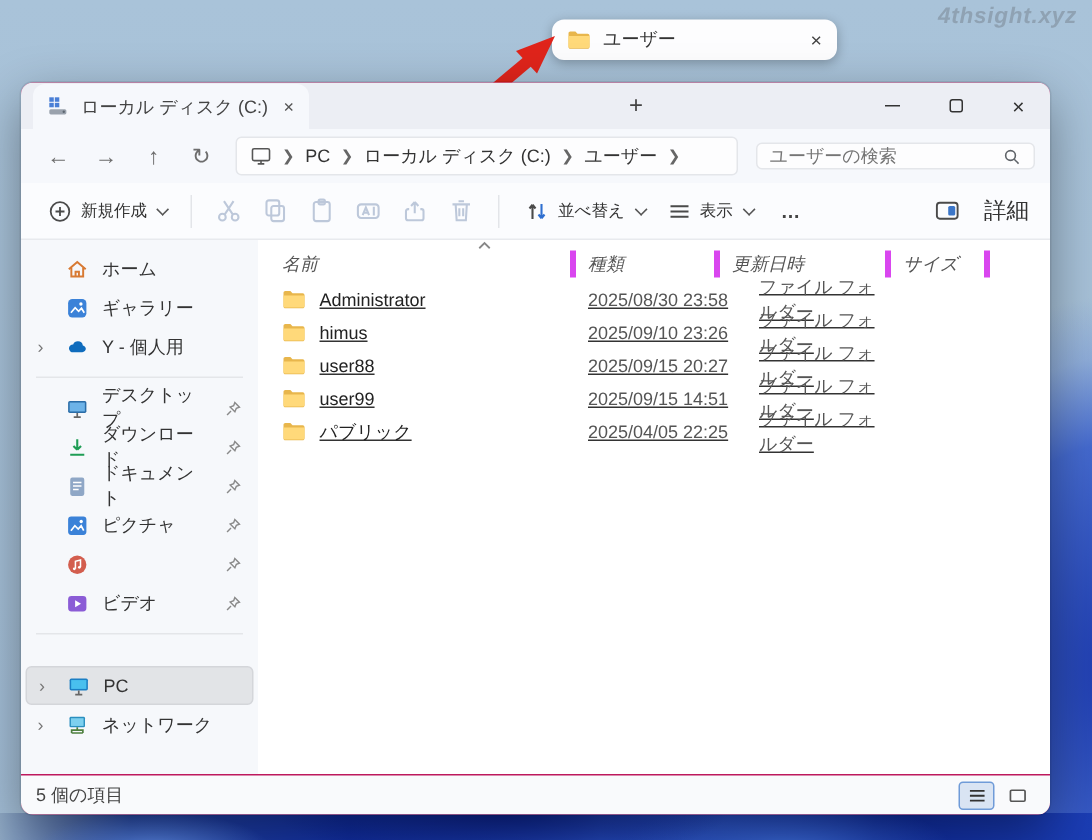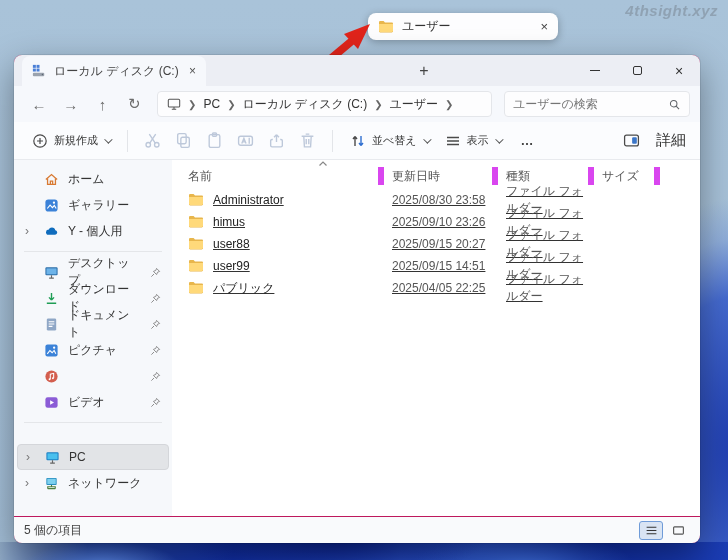--- a/index.html
+++ b/index.html
@@ -60,21 +60,21 @@
   .glyph-max { width:9px; height:9px; border:1px solid #333; border-radius:2px; display:block; }
   .glyph-close { font-size:14px; line-height:1; }
 
   
   .addressbar { height:36px; background:#f6f8fc; display:flex; align-items:center; padding:0 10px; gap:2px; flex:0 0 auto; }
   .nav-btn { width:31px; height:30px; display:flex; align-items:center; justify-content:center;
     font-size:15px; color:#6d6d6d; border-radius:4px; }
   .crumb-bar { width:348px; height:26px; margin-left:6px; background:#fdfdfe; border:1px solid #e4e6ea;
     border-radius:4px; display:flex; align-items:center; gap:7px; padding:0 9px; font-size:12px; color:#333; }
   .crumb-sep { color:#666; font-size:10px; }
-  .search-box { flex:1; height:26px; margin-left:10px; background:#fdfdfe; border:1px solid #e4e6ea;
+  .search-box { flex:1; height:18px; margin-left:10px; background:#fdfdfe; border:1px solid #e4e6ea;
     border-radius:4px; display:flex; align-items:center; padding:0 8px; }
   .search-box input { flex:1; border:none; outline:none; background:transparent; font:12px "Liberation Sans","DejaVu Sans",sans-serif; color:#444; }
 
   
   .toolbar { height:38px; background:#fbfcfe; border-bottom:1px solid #e8eaee; display:flex; align-items:center; padding:0 10px; flex:0 0 auto; }
   .tb-group { display:flex; align-items:center; }
   .tb-new, .tb-dd { display:flex; align-items:center; gap:6px; padding:0 8px; height:30px; font-size:11px; color:#333; border-radius:4px; }
   .tb-divider { width:1px; height:22px; background:#e3e5e9; margin:0 9px; }
   .tb-icon { width:31px; height:30px; display:flex; align-items:center; justify-content:center; border-radius:4px; }
   .tb-more { padding:0 12px; font-weight:bold; color:#444; letter-spacing:2px; font-size:13px; }
@@ -87,21 +87,21 @@
   .sidebar { width:158px; background:#f6f8fb; padding-top:6px; overflow:hidden; flex:0 0 auto; }
   .side-item { height:26px; display:flex; align-items:center; gap:9px; padding:0 8px 0 27px;
     position:relative; margin:0 3px; border-radius:4px; color:#333; }
   .side-item .exp-chev { position:absolute; left:8px; color:#777; font-size:12px; line-height:1; }
   .side-item .pin { margin-left:auto; }
   .side-item.selected { background:#e2e4e7; border:1px solid #d4d6da; }
   .side-sep { height:1px; background:#e4e6e9; margin:7px 10px; }
 
   .filearea { flex:1; background:#fff; display:flex; flex-direction:column; position:relative; }
   .list-header { display:flex; height:26px; align-items:center; color:#555; margin-top:3px; flex:0 0 auto; }
-  .hcell { height:18px; display:flex; align-items:center; border-right:6px solid #d946ef; }
+  .hcell { height:18px; display:flex; align-items:center; border-right:4px solid #d946ef;font-style:italic; }
   .h-name { width:212px; padding-left:16px; position:relative; }
   .h-date { width:114px; padding-left:8px; }
   .h-type { width:96px; padding-left:8px; }
   .h-size { width:66px; padding-left:8px; }
   .sort-caret { position:absolute; left:146px; top:-7px; }
   .row { display:flex; height:22px; align-items:center;text-decoration:underline; }
   .c-name { width:212px; padding-left:16px; display:flex; align-items:center; gap:9px; color:#222; }
   .c-date { width:114px; padding-left:8px; color:#555; }
   .c-type { width:96px; padding-left:8px; color:#555; }
   .c-size { width:66px; padding-left:8px; color:#555; }
@@ -439,25 +439,25 @@
     <div class="filearea">
       <div class="list-header">
         <div class="hcell h-name">
           <span class="sort-caret">
             <svg width="10" height="8" viewBox="0 0 10 8" fill="none" stroke="#888" stroke-width="1.2">
                 <path d="M1.5 5.5 5 2l3.5 3.5"></path>
               </svg>
           </span>
           <span>名前</span>
         </div>
+        <div class="hcell h-type">
+            <span>種類</span>
+          </div>
         <div class="hcell h-date">
             <span>更新日時</span>
-          </div>
-        <div class="hcell h-type">
-            <span>種類</span>
           </div>
         <div class="hcell h-size">
             <span>サイズ</span>
           </div>
       </div>
 
       <div class="rows">
         <div class="row">
           <span class="c-name">
               <span>

